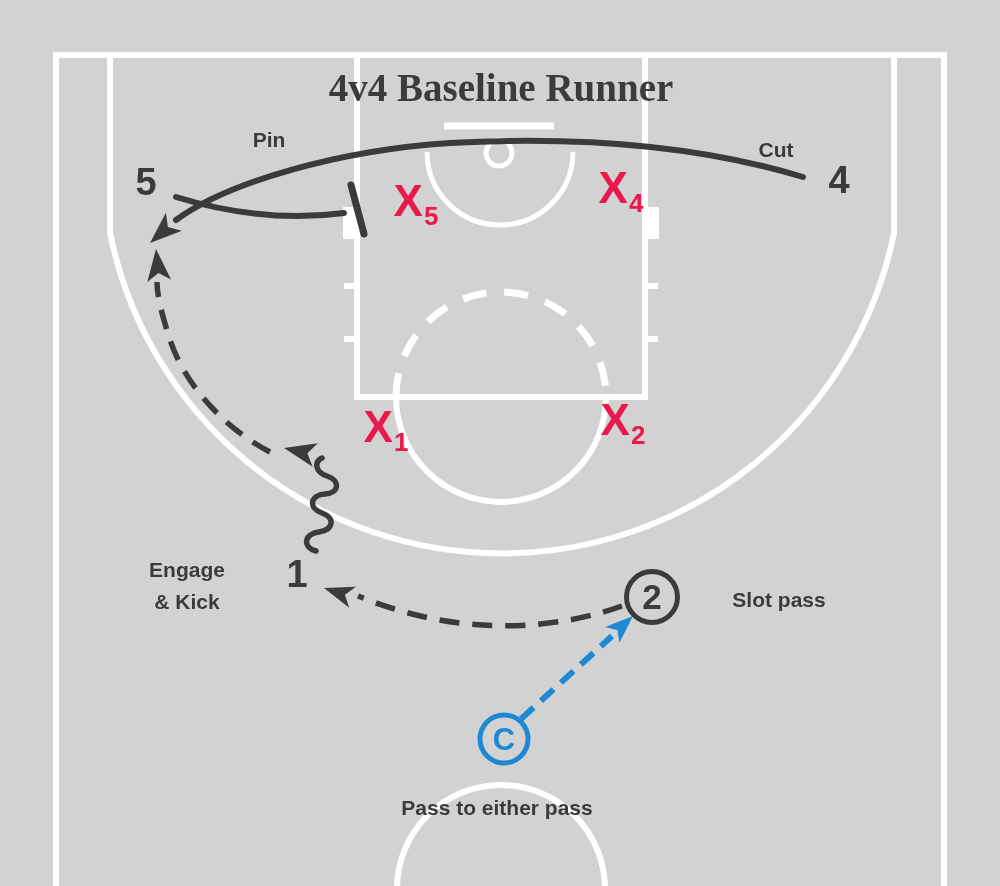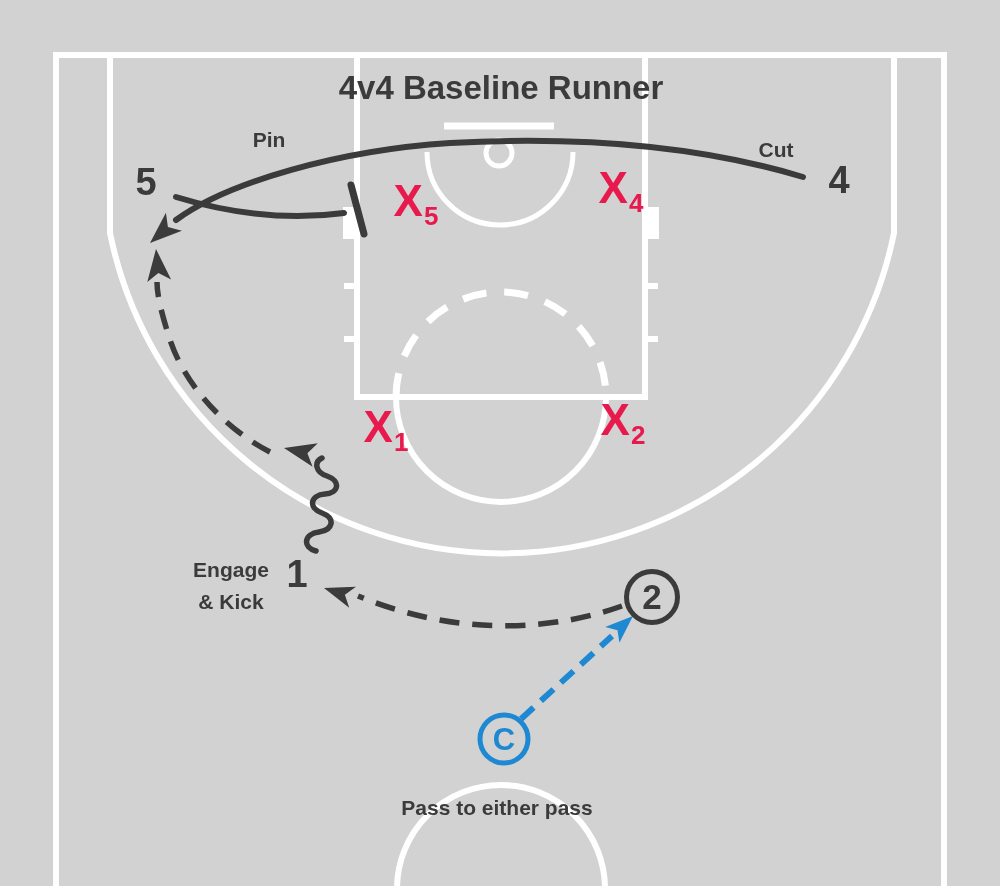--- a/index.html
+++ b/index.html
@@ -15,24 +15,24 @@
   .cline-thin{stroke:var(--line);stroke-width:5;fill:none;}
   .cdash{stroke:var(--line);stroke-width:7;fill:none;stroke-dasharray:24 18;}
   .cfill{fill:var(--line);stroke:none;}
   .ink-line{stroke:var(--ink);stroke-width:6;fill:none;stroke-linecap:round;}
   .ink-dash{stroke:var(--ink);stroke-width:5.5;fill:none;stroke-dasharray:20 13;}
   .blue-dash{stroke:var(--coach);stroke-width:6;fill:none;stroke-dasharray:17 10;}
   .ahead{fill:var(--ink);stroke:none;}
   .bhead{fill:var(--coach);stroke:none;}
   .label{position:absolute;transform:translate(-50%,-50%);color:var(--ink);
          font-weight:700;white-space:nowrap;line-height:1.1;}
-  .title{font-size:33px;}
+  .title{font-size:39px;font-family:Liberation Serif, serif;}
   .note{font-size:21px;}
   .num{font-size:38px;}
-  .multiline{text-align:center;line-height:32px;margin-left:44px;}
+  .multiline{text-align:center;line-height:32px;}
   .pcircle{position:absolute;transform:translate(-50%,-50%);border-radius:50%;
            display:flex;align-items:center;justify-content:center;font-weight:700;
            background:transparent;box-sizing:content-box;}
   .p2{width:46px;height:46px;border:5px solid var(--ink);color:var(--ink);font-size:35px;}
   .pc{width:43px;height:43px;border:5px solid var(--coach);color:var(--coach);font-size:31px;}
   .xmark{position:absolute;transform:translate(-50%,-50%);color:var(--defender);
          font-weight:700;display:flex;align-items:flex-start;white-space:nowrap;}
   .xbig{font-size:44px;line-height:1;}
   .xsub{font-size:26px;line-height:1;margin-top:24px;margin-left:1px;}
 </style>
@@ -77,20 +77,21 @@
     <polygon class="ahead" points="324,588 356,586.7 344.9,594.7 349.2,607.7"></polygon>
 
     <path class="blue-dash" d="M 521 719 L 612 636"></path>
     <polygon class="bhead" points="633,616 619.4,642.7 617.5,630.2 605.2,627.1"></polygon>
   </svg>
 
   <div class="label title" style="left:501px;top:88px;">4v4 Baseline Runner</div>
 
   <div class="label note" style="left:269px;top:140px;">Pin</div>
   <div class="label note" style="left:776px;top:150px;">Cut</div>
+  <div class="label note" style="left:779px;top:600px;">Slot pass</div>
 
   <div class="label note multiline" style="left:187px;top:586px;">
     <div>Engage</div>
     <div>&amp; Kick</div>
   </div>
 
   <div class="label note" style="left:497px;top:808px;">Pass to either pass</div>
 
   <div class="label num" style="left:146px;top:183px;">5</div>
   <div class="label num" style="left:839px;top:181px;">4</div>

